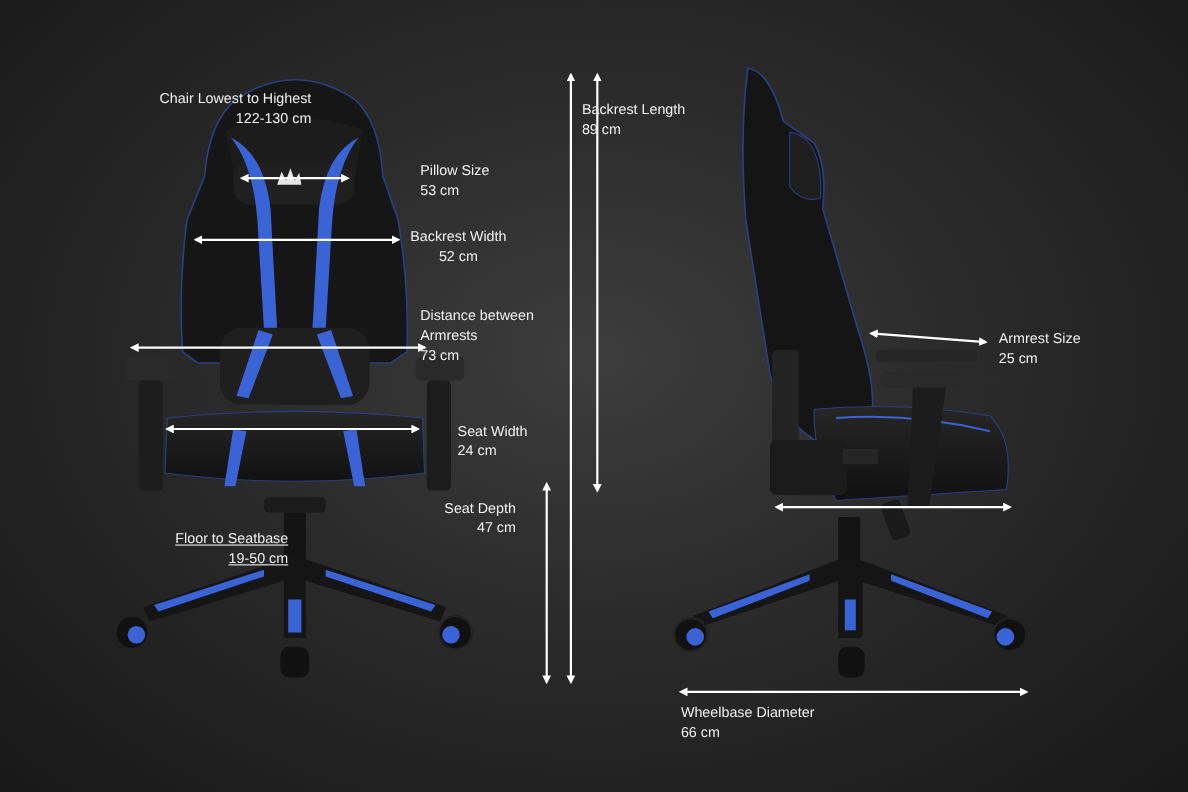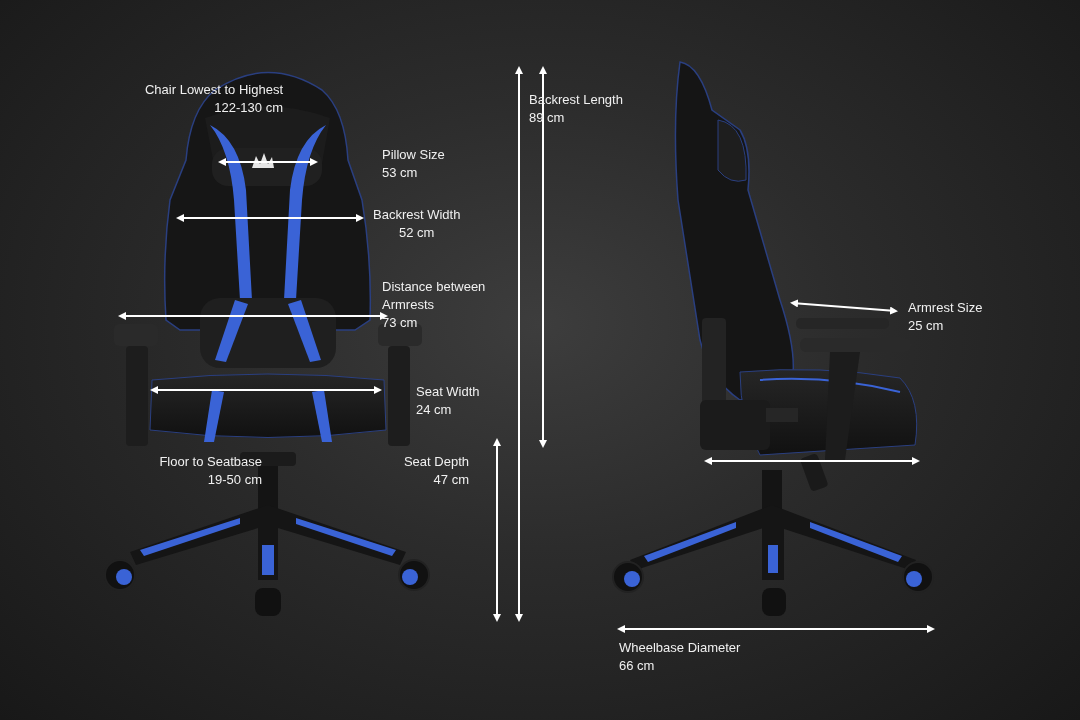--- a/index.html
+++ b/index.html
@@ -147,21 +147,21 @@
     <span class="v">Distance between</span>
     <span class="v">Armrests</span>
     <span class="v">73 cm</span>
   </div>
 
   <div class="label" style="left:416px; top:383px;">
     <span class="v">Seat Width</span>
     <span class="v">24 cm</span>
   </div>
 
-  <div class="label right" style="right:594px; top:453px;">
+  <div class="label right" style="right:594px; top:481px;text-decoration:underline;">
     <span class="v">Floor to Seatbase</span>
     <span class="v">19-50 cm</span>
   </div>
 
   <div class="label" style="left:908px; top:299px;">
     <span class="v">Armrest Size</span>
     <span class="v">25 cm</span>
   </div>
 
   <div class="label right" style="right:387px; top:453px;">

